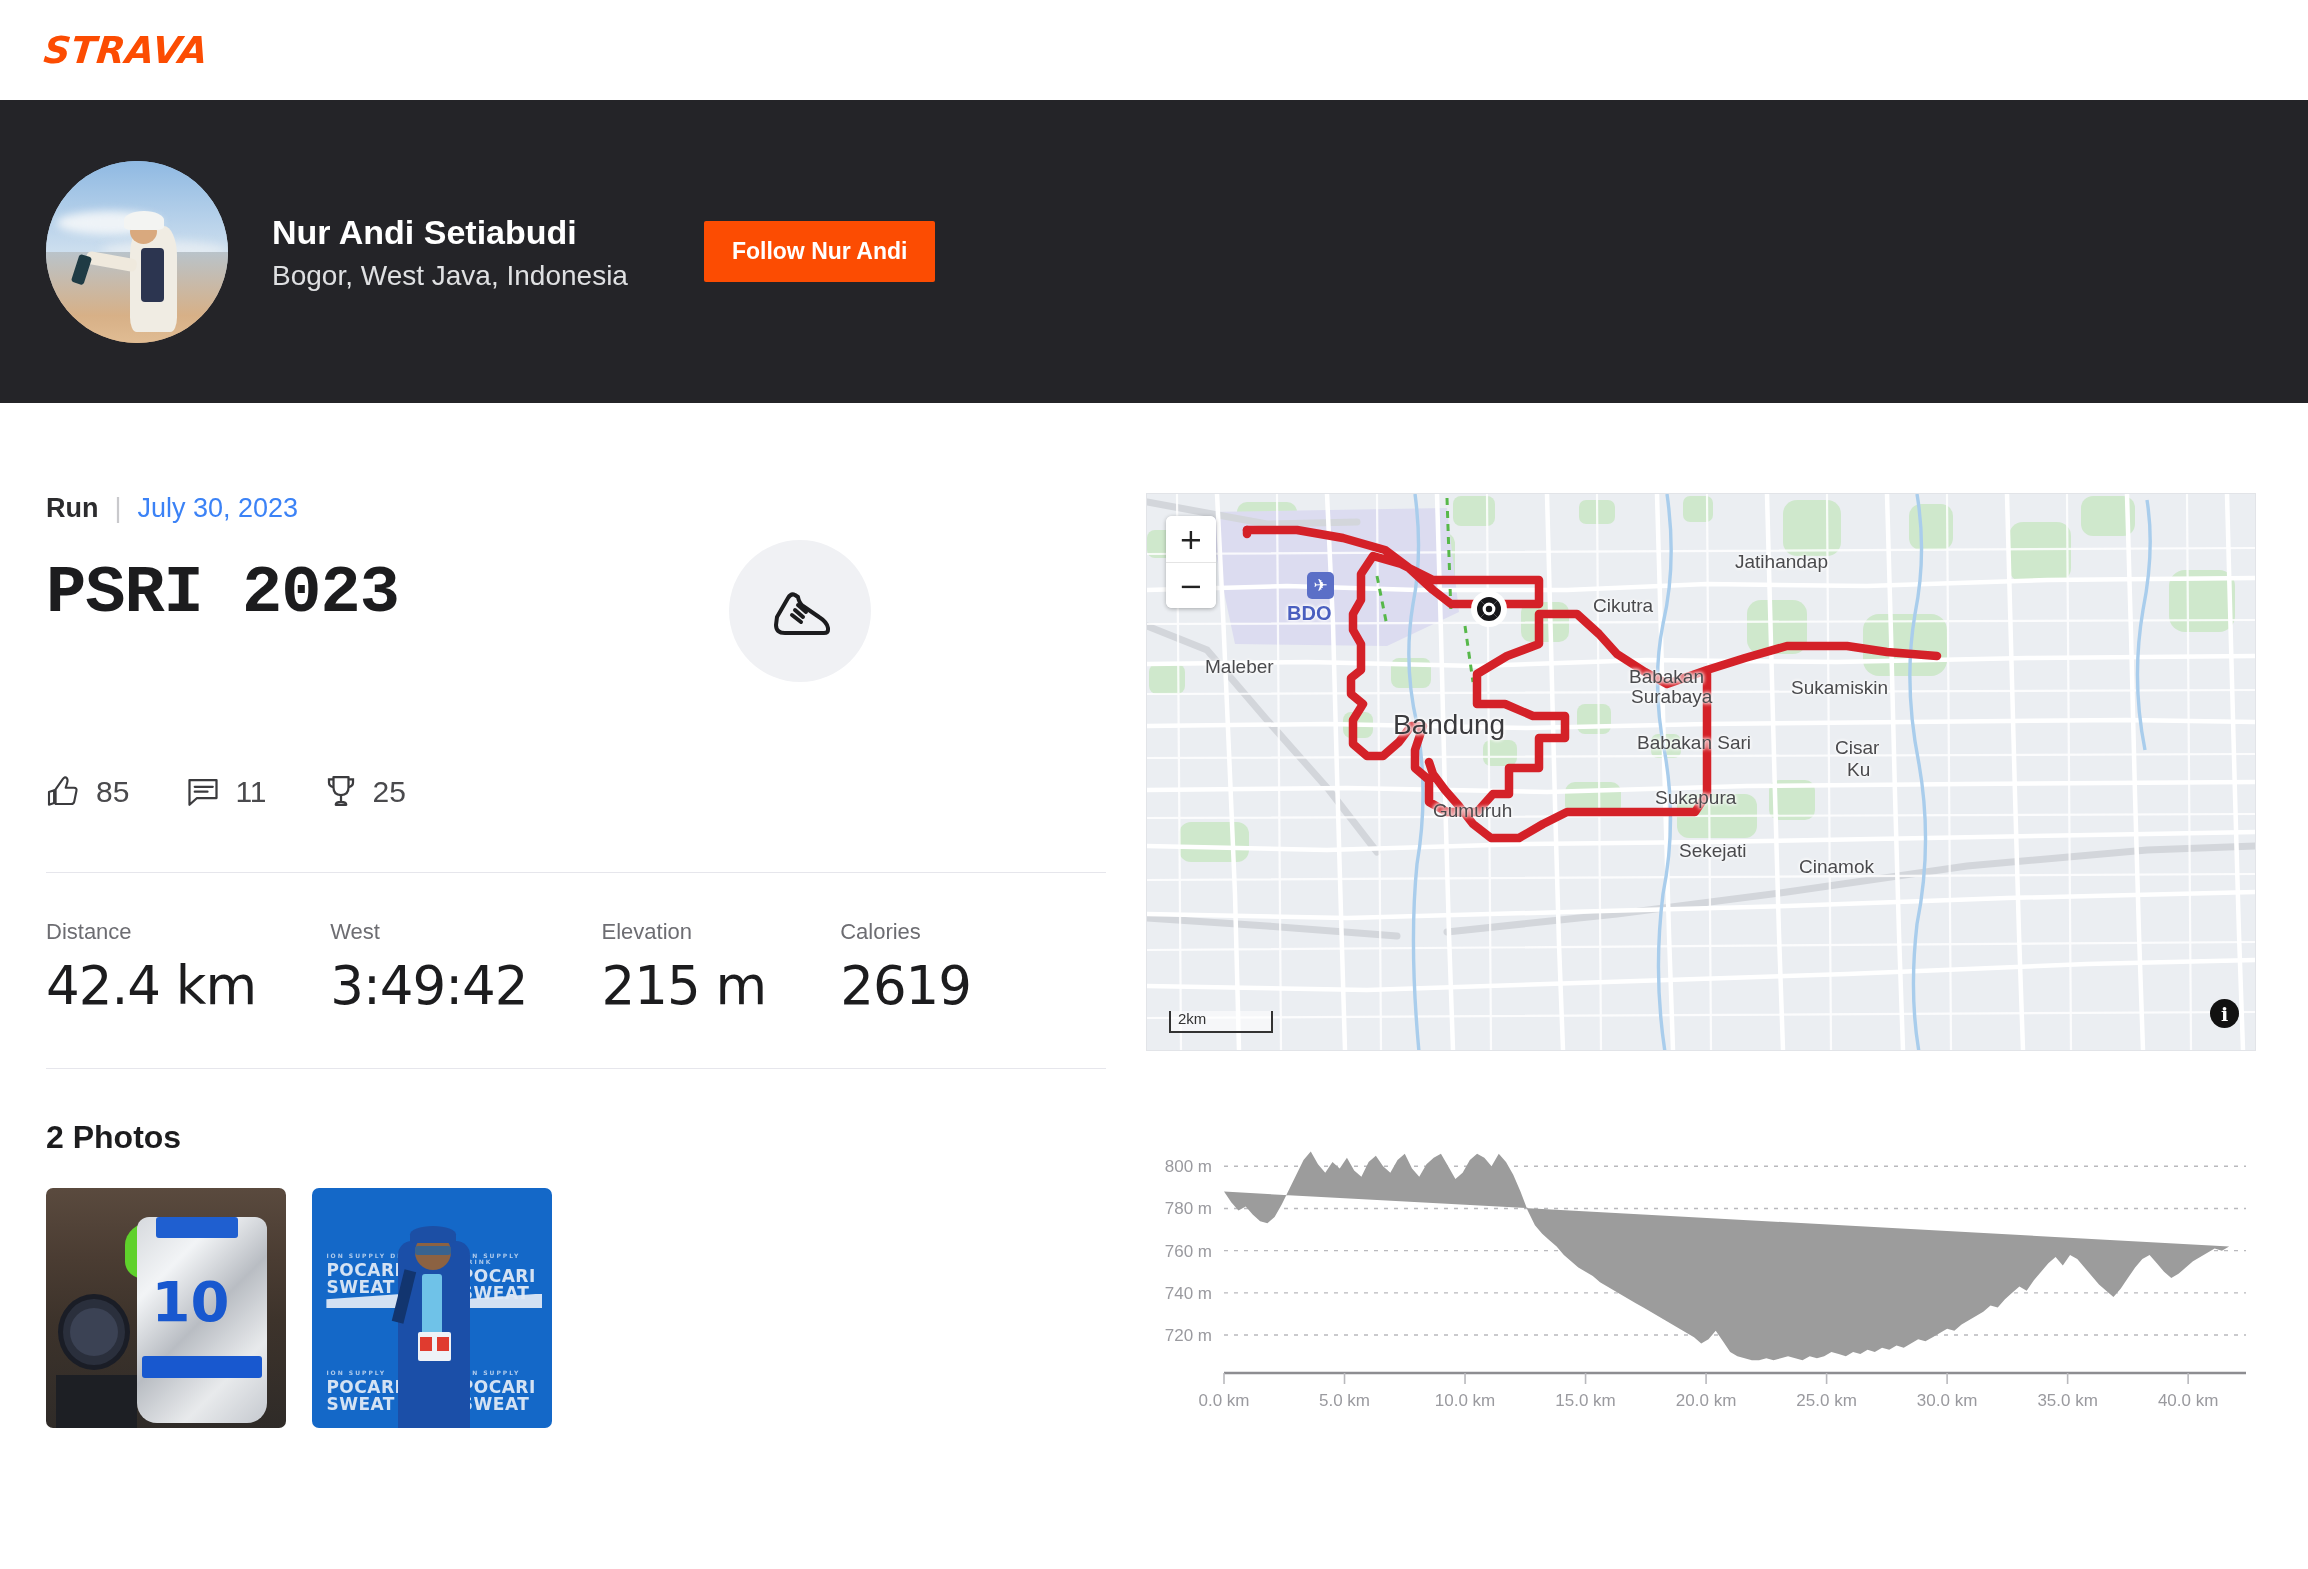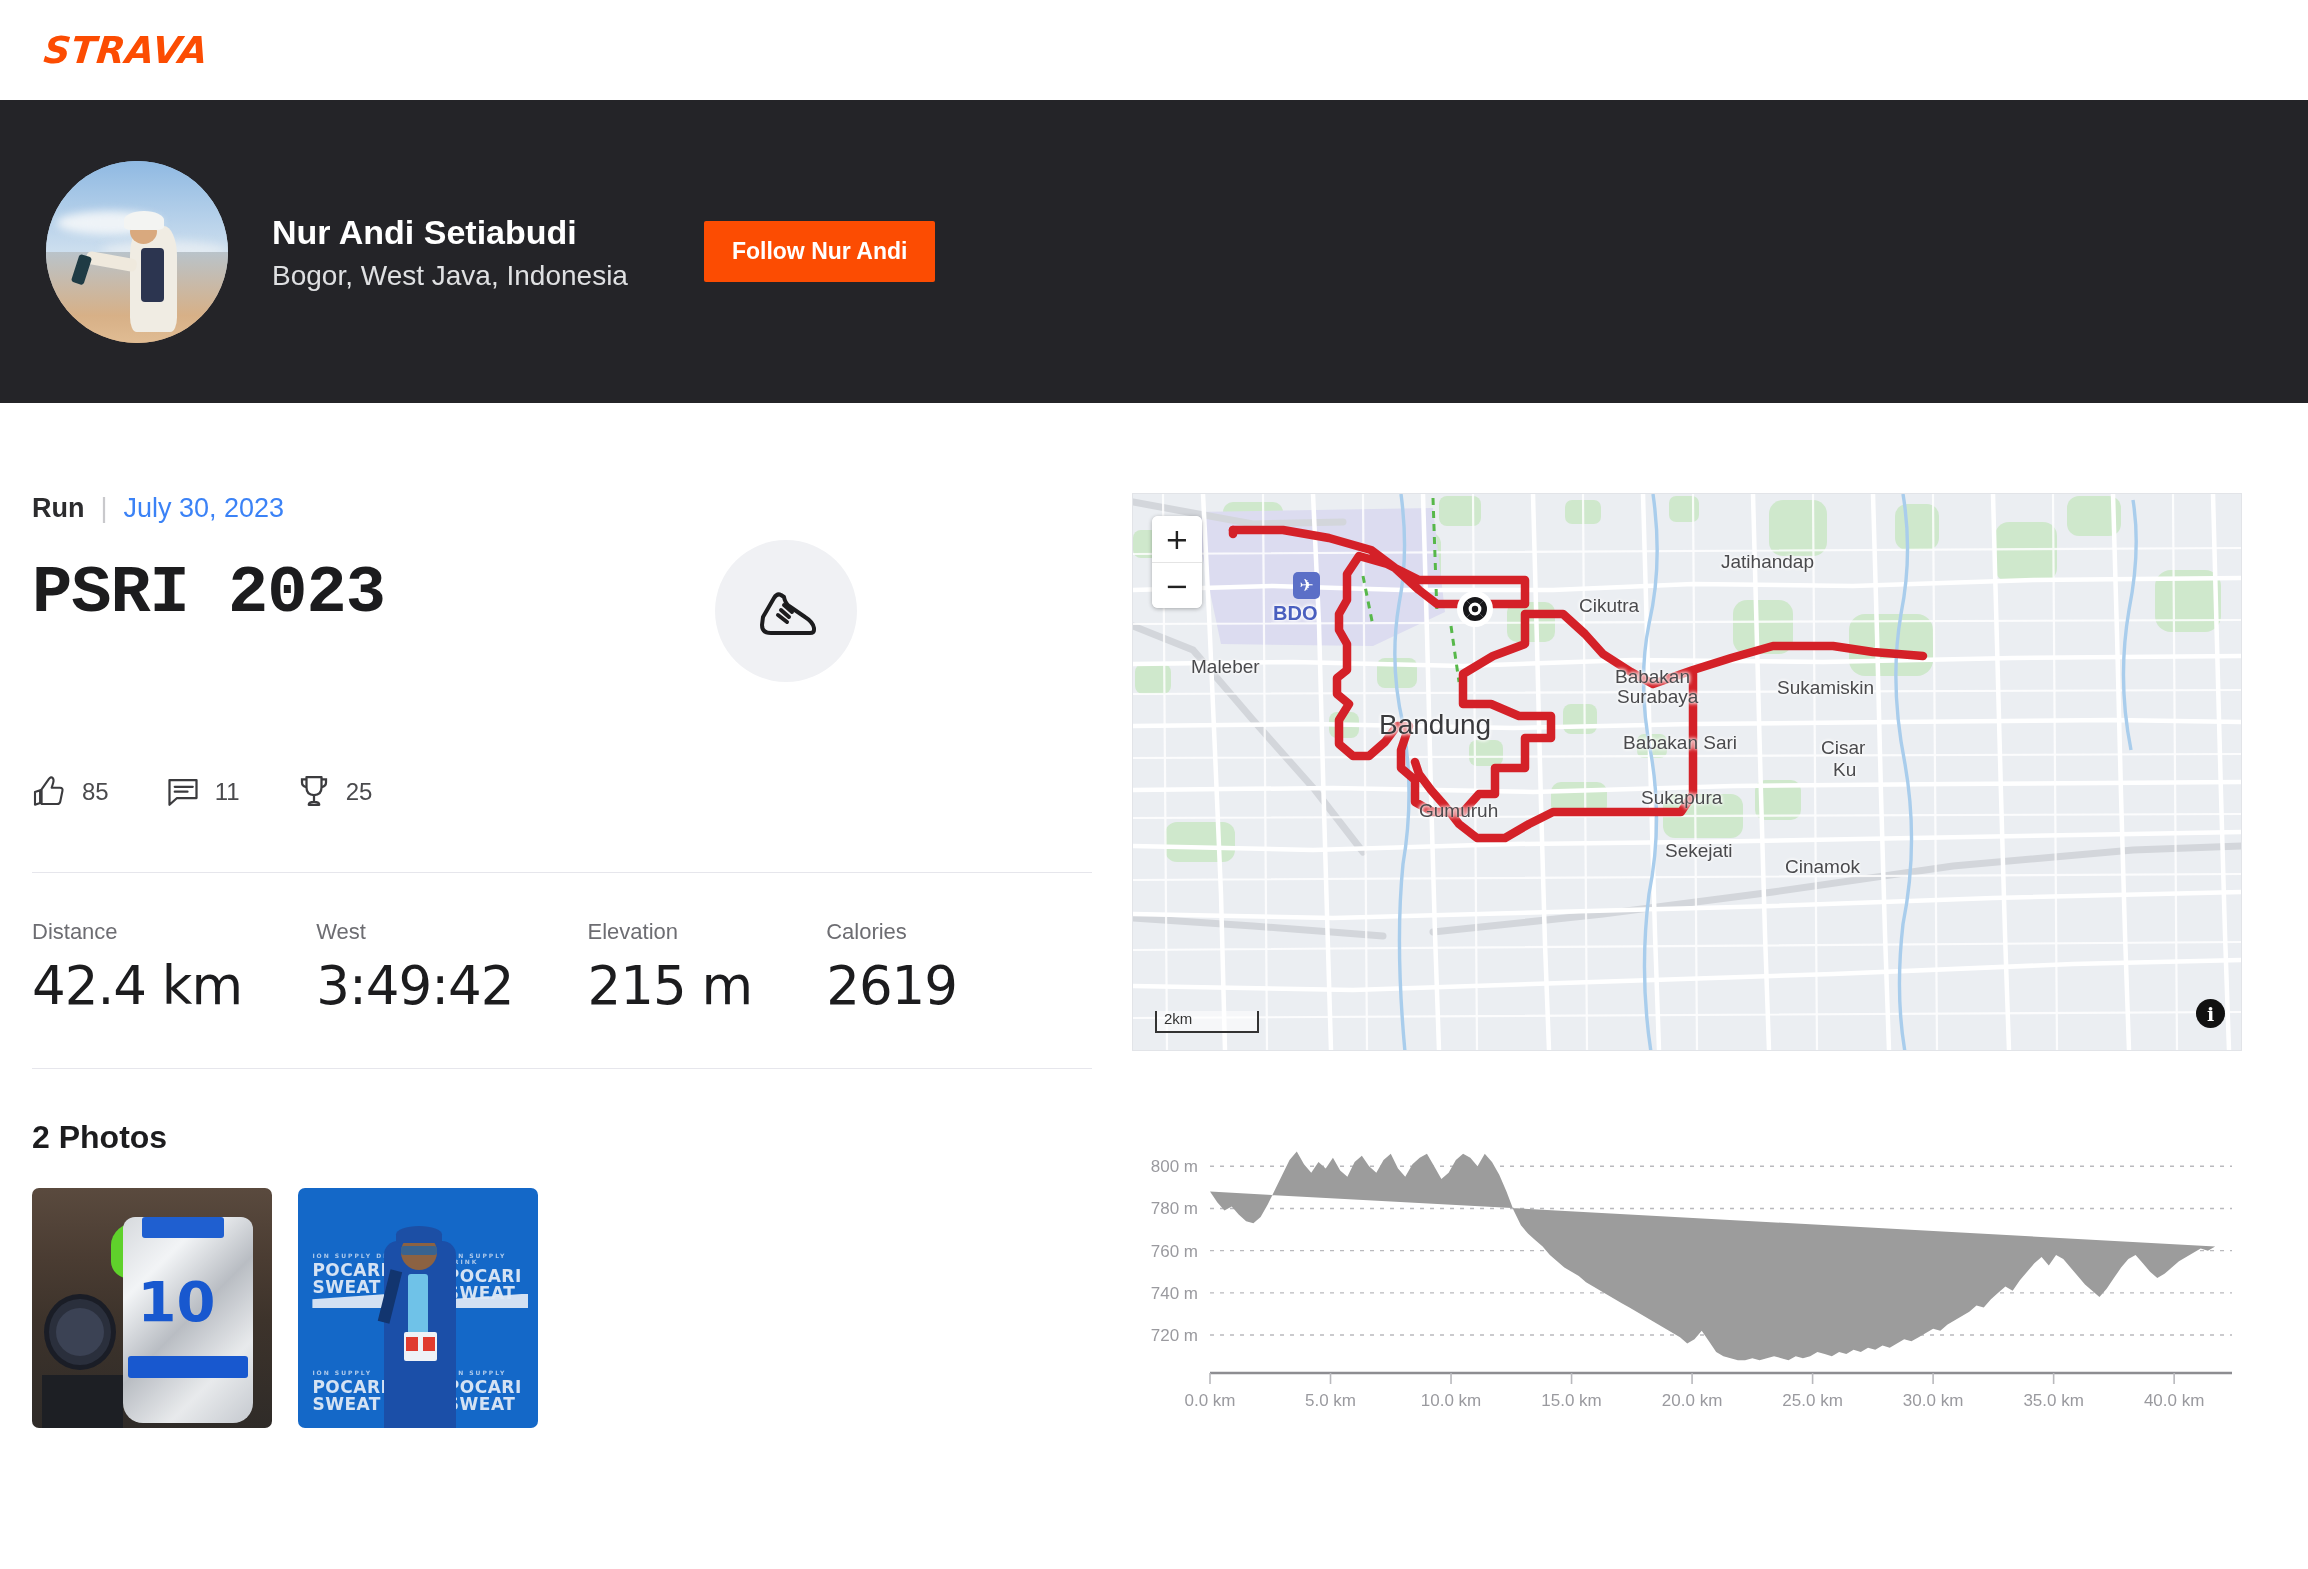--- a/index.html
+++ b/index.html
@@ -71,21 +71,21 @@
     font-weight: 700;
     padding: 17px 28px;
     cursor: pointer;
     font-family: "Liberation Sans", sans-serif;
     white-space: nowrap;
   }
 
   
   .content {
     display: flex;
-    padding: 90px 46px 0 32px;
+    padding: 90px 46px 0 46px;
     gap: 0;
   }
   .left-col { width: 1060px; flex: 0 0 auto; }
   .right-col { width: 1110px; flex: 0 0 auto; margin-left: 40px; }
 
   .meta-line {
     display: flex; align-items: center; gap: 16px;
     font-size: 27px; color: #2c2c2e; margin-bottom: 34px;
   }
   .meta-line .sep { color: #c9c9cc; font-weight: 300; }
@@ -104,21 +104,21 @@
     display: flex; align-items: center; justify-content: center;
     margin-left: 330px; margin-top: -18px;
     flex: 0 0 auto;
   }
 
   .social-row {
     display: flex; align-items: center; gap: 56px;
     margin-top: 92px;
   }
   .social-item { display: flex; align-items: center; gap: 14px; cursor: pointer; }
-  .social-count { font-size: 24px; color: #4a4a4d; }
+  .social-count { font-size: 30px; color: #4a4a4d; }
 
   .divider { height: 1px; background: #e6e6ec; margin-top: 62px; }
 
   .stats-row { display: flex; margin-top: 46px; }
   .stat { margin-right: 74px; }
   .stat-label { font-size: 22px; color: #6d6d72; margin-bottom: 10px; }
   .stat-value {
     font-size: 53px; color: #1c1c1e; font-weight: 400; letter-spacing: -1px;
     font-family: "DejaVu Sans", sans-serif; white-space: nowrap;
   }

